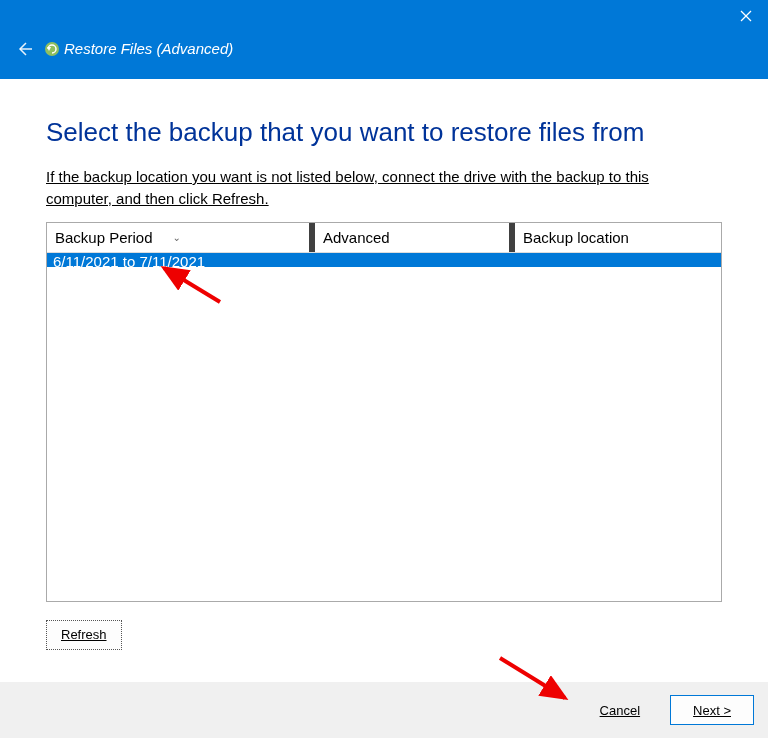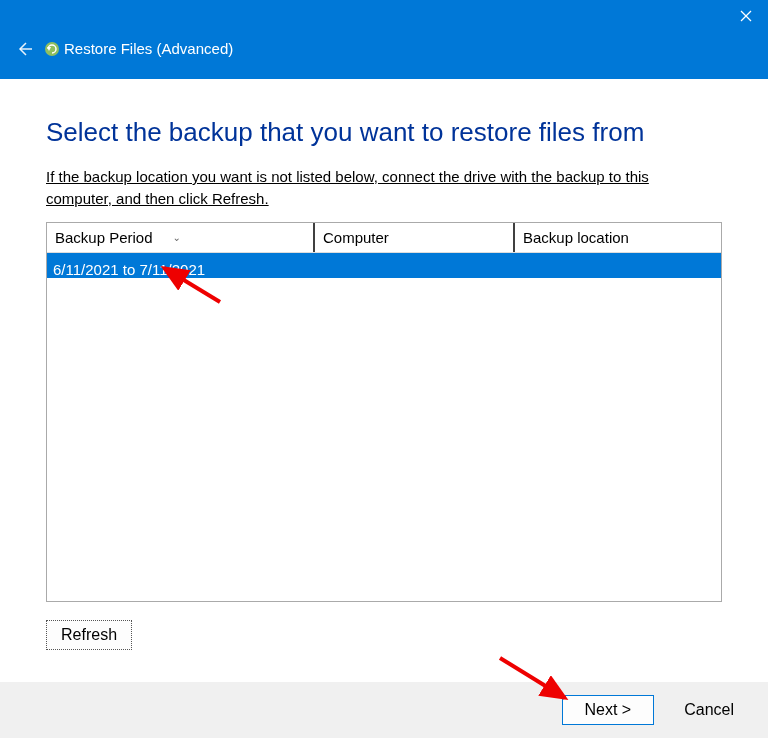--- a/index.html
+++ b/index.html
@@ -30,20 +30,21 @@
     color: #fff;
   }
   .close-btn svg { stroke: #fff; stroke-width: 1.2; }
   .header {
     background: #0078d7;
     height: 47px;
     display: flex;
     align-items: center;
     padding: 0 8px 14px 8px;
     gap: 3px;
+    font-style: italic;
   }
   .back-arrow {
     width: 32px;
     height: 32px;
     display: flex;
     align-items: center;
     justify-content: center;
     color: rgba(255,255,255,0.85);
   }
   .back-arrow svg { stroke: rgba(255,255,255,0.9); stroke-width: 1.5; fill: none; }
@@ -91,58 +92,59 @@
   .col {
     padding: 0 8px;
     font-size: 15px;
     display: flex;
     align-items: center;
     gap: 20px;
     height: 100%;
     position: relative;
   }
   .col-sep {
-    border-right: 2px solid #404040;
+    border-right: 6px solid #404040;
   }
   .col1 { width: 268px; }
   .col2 { width: 200px; }
   .col3 { flex: 1; text-align: right; }
   .sort-ind {
     color: #666;
     font-size: 10px;
   }
   .rows { flex: 1; overflow: auto; }
   .row {
     display: flex;
-    height: 25px;
-    align-items: flex-end;
+    height: 14px;
+    align-items: flex-start;
     background: #0078d7;
     color: #fff;
     font-size: 15px;
   }
   .cell { padding: 0 6px; overflow: hidden; white-space: nowrap; }
   .cell1 { width: 268px; }
   .cell2 { width: 200px; }
   .cell3 { flex: 1; }
   .btnrow {
     display: flex;
     justify-content: space-between;
     margin-top: 18px;
   }
   .btn {
     border: 1px solid #888;
     background: #fdfdfd;
     height: 30px;
     padding: 0 14px;
-    font-size: 16px;
+    font-size: 13px;
     font-family: inherit;
     cursor: pointer;
     display: inline-flex;
     align-items: center;
     justify-content: center;
+    text-decoration: underline;
   }
   .btn.dotted {
     border: 1px dotted #555;
   }
   .footer {
     position: absolute;
     bottom: 0; left: 0; right: 0;
     height: 56px;
     background: #f0f0f0;
     display: flex;
@@ -196,41 +198,41 @@
   <div class="page-title">Select the backup that you want to restore files from</div>
   <div class="instr">If the backup location you want is not listed below, connect the drive with the backup to this computer, and then click Refresh.</div>
 
   <div class="listbox">
     <div class="cols">
       <div class="col col1 col-sep">
         <span>Backup Period</span>
         <span class="sort-ind">⌄</span>
       </div>
       <div class="col col2 col-sep">
-        <span>Computer</span>
+        <span>Advanced</span>
       </div>
       <div class="col col3">
         <span>Backup location</span>
       </div>
     </div>
     <div class="rows">
       <div class="row">
         <div class="cell cell1">6/11/2021 to 7/11/2021</div>
       </div>
     </div>
   </div>
 
   <div class="btnrow">
     <button class="btn dotted underline-first">Refresh</button>
   </div>
 </div>
 
 <div class="footer">
+  <button class="btn plain">Cancel</button>
   <button class="btn primary underline-first">Next &gt;</button>
-  <button class="btn plain">Cancel</button>
 </div>
 
 <svg class="annot-arrow" style="left:150px; top:260px;" width="80" height="50">
   <defs>
       <marker id="ah1" markerWidth="8" markerHeight="8" refX="6" refY="3" orient="auto">
         <polygon points="0,0 7,3 0,6" fill="#e00"></polygon>
       </marker>
     </defs>
   <line x1="70" y1="42" x2="14" y2="8" stroke="#e00" stroke-width="4" marker-end="url(#ah1)"></line>
 </svg>

